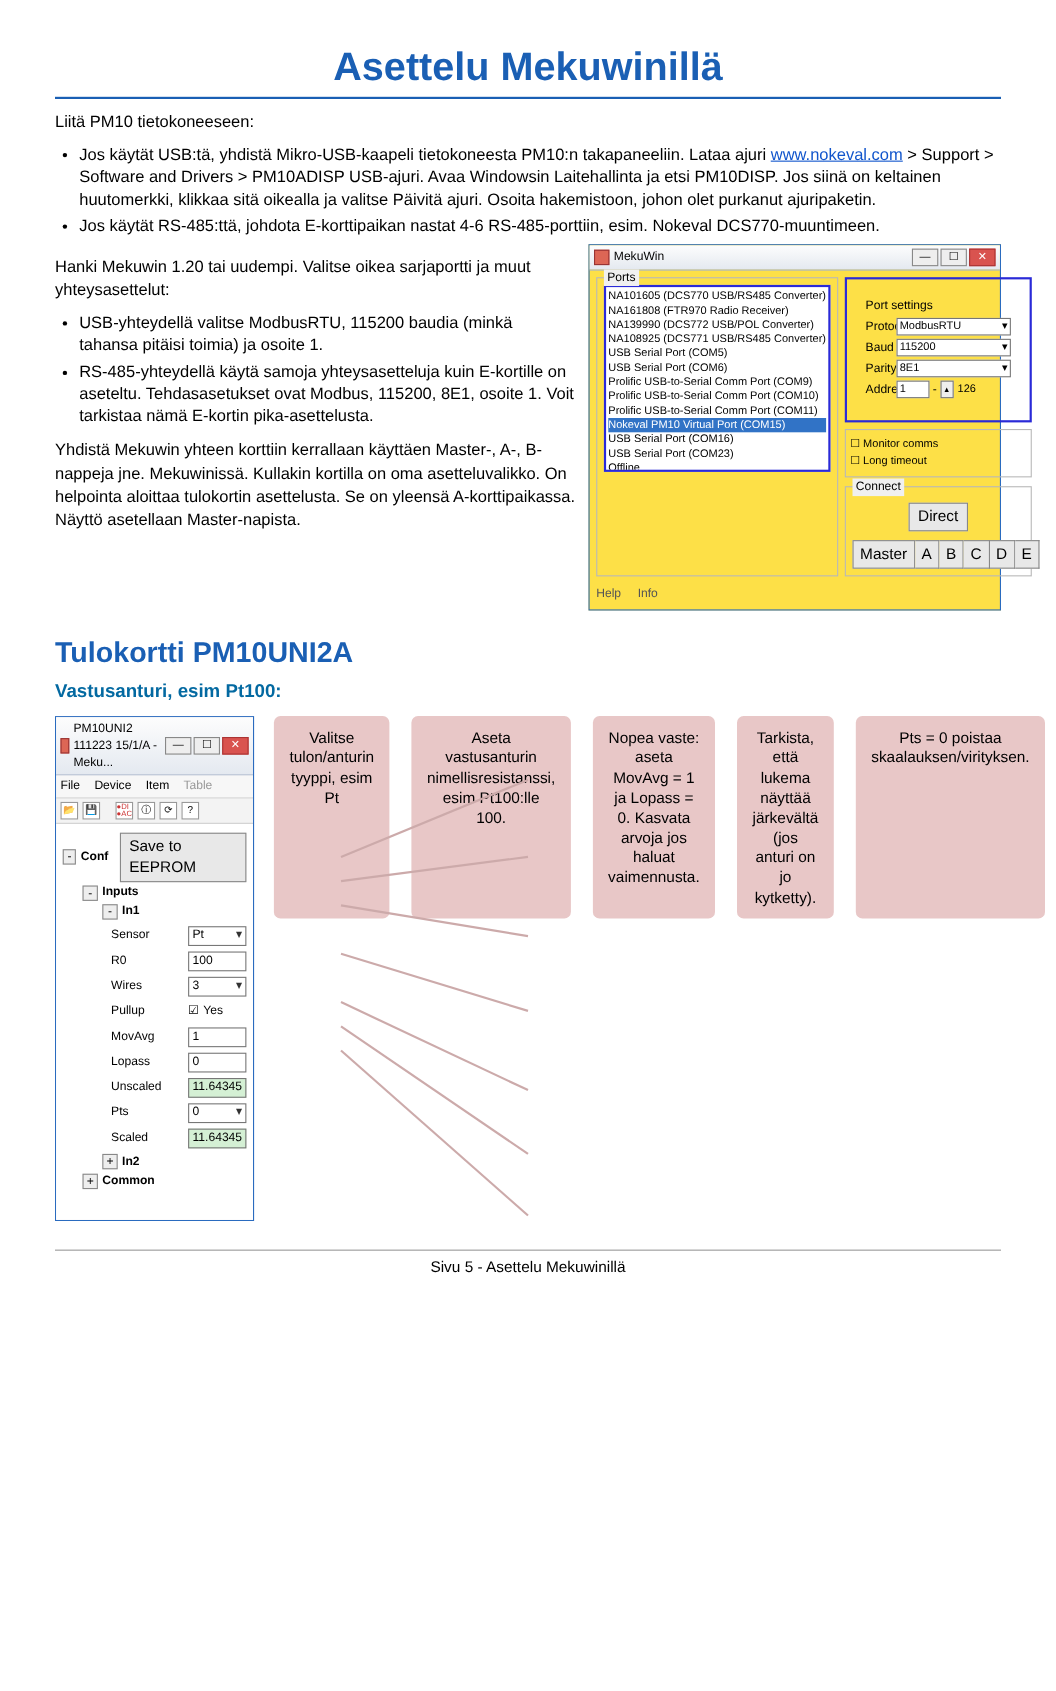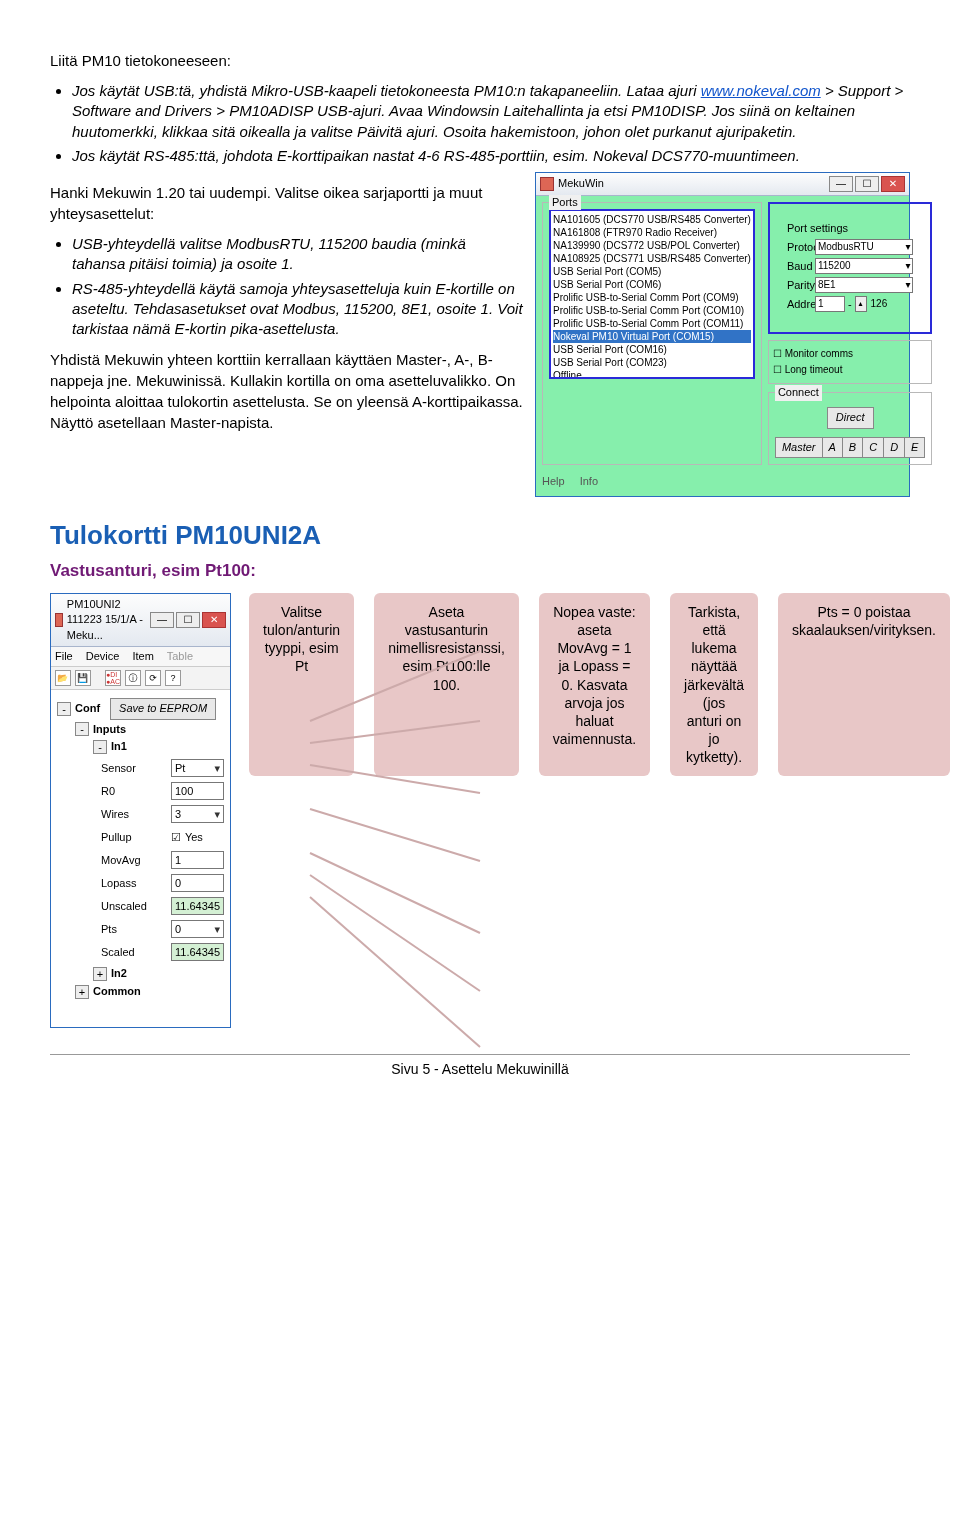--- a/index.html
+++ b/index.html
@@ -17,47 +17,47 @@
     color: #1a5fb4;
     font-size: 36px;
     font-weight: 600;
     margin: 0 0 8px 0;
     border-bottom: 2px solid #1a5fb4;
     padding-bottom: 6px;
   }
   .body-text { font-size: 15px; line-height: 1.4; }
   .body-text p { margin: 10px 0; }
   ul.bullets { margin: 6px 0 6px 22px; padding: 0; }
-  ul.bullets li { margin: 4px 0; font-size: 15px; line-height: 1.35; font-style: italic; }
+  ul.bullets li { margin: 4px 0; font-size: 15px; line-height: 1.35; }
   a.link { color: #1155cc; text-decoration: underline; }
   .blue-bold { color: #1a5fb4; font-weight: 600; }
   .two-col {
     display: flex;
     gap: 12px;
     align-items: flex-start;
   }
   .two-col .left-col { flex: 1; }
   h2.section-h {
     color: #1a5fb4;
     font-size: 26px;
     font-weight: 600;
     margin: 20px 0 6px 0;
   }
   h3.sub-h {
-    color: #701a75;
+    color: #0369a1;
     font-size: 17px;
     font-weight: 600;
     margin: 6px 0 10px 0;
   }
 
   
   .win-mekuwin {
     width: 375px;
     border: 1px solid #2a6bbf;
-    background: #86efac;
+    background: #fde047;
     font-family: Tahoma, sans-serif;
     font-size: 11px;
   }
   .win-titlebar {
     display: flex;
     justify-content: space-between;
     align-items: center;
     background: linear-gradient(#fdfdfd, #e4e9f0);
     border-bottom: 1px solid #a8b5cc;
     padding: 3px 4px;
@@ -75,21 +75,21 @@
   .ports-list { border: 2px solid #2a2ad8; background: #fff; height: 170px; overflow: hidden; font-size: 10px; line-height: 1.3; padding: 2px; white-space: nowrap; }
   .ports-list .sel { background: #3173c6; color: #fff; }
   .ps-row { display: flex; align-items: center; margin: 3px 0; font-size: 11px; }
   .ps-row label { width: 28px; }
   .ps-row .ctl { flex: 1; height: 16px; border: 1px solid #777; background: #fff; padding: 0 2px; display: flex; align-items: center; font-size: 10px; }
   .ps-row .dd::after { content: "▾"; margin-left: auto; }
   .ps-group { border: 2px solid #2a2ad8; padding: 17px; margin-bottom: 6px; }
   .ps-inner { border: 1px solid #b8b8b8; padding: 4px; margin-top: 4px; }
   .mini-check { margin: 2px 0; font-size: 10px; }
   .connect-box { margin-top: 4px; text-align: center; }
-  .btn3d { display: inline-block; border: 1px solid #888; background: #e8e8e8; padding: 2px 8px; font-size: 11px; font-style: italic; }
+  .btn3d { display: inline-block; border: 1px solid #888; background: #e8e8e8; padding: 2px 8px; font-size: 14px; }
   .btnrow { display: flex; gap: 0; margin-top: 6px; }
   .btnrow .btn3d { padding: 2px 6px; flex: 1; text-align: center; border-left-width: 0; }
   .btnrow .btn3d:first-child { border-left-width: 1px; }
   .footer-links { font-size: 11px; color: #555; padding: 3px 6px 6px 6px; }
   .footer-links span { margin-right: 12px; }
 
   
   .lower-area {
     display: flex;
     gap: 18px;
@@ -139,20 +139,21 @@
     font-size: 14px;
     margin-top: 26px;
     border-top: 1px solid #999;
     padding-top: 6px;
   }
 </style>
 </head>
 <body>
 
 <div class="page">
+  <h1 class="page-title">Asettelu Mekuwinillä</h1>
 
   <div class="body-text">
     <p>Liitä PM10 tietokoneeseen:</p>
     <ul class="bullets">
       <li>
         <span>Jos käytät USB:tä, yhdistä Mikro-USB-kaapeli tietokoneesta PM10:n takapaneeliin. Lataa ajuri </span><a class="link">www.nokeval.com</a><span class="blue-bold" style="color:inherit;font-weight:normal"> &gt; Support &gt; Software and Drivers &gt; PM10ADISP USB-ajuri. Avaa Windowsin Laitehallinta ja etsi PM10DISP. Jos siinä on keltainen huutomerkki, klikkaa sitä oikealla ja valitse Päivitä ajuri. Osoita hakemistoon, johon olet purkanut ajuripaketin.</span>
       </li>
       <li>Jos käytät RS-485:ttä, johdota E-korttipaikan nastat 4-6 RS-485-porttiin, esim. Nokeval DCS770-muuntimeen.</li>
     </ul>
 

